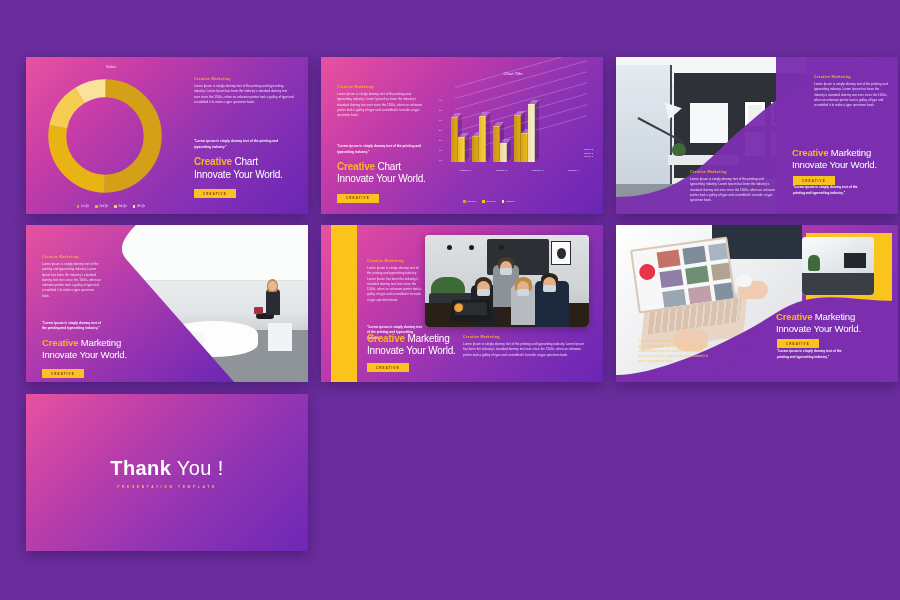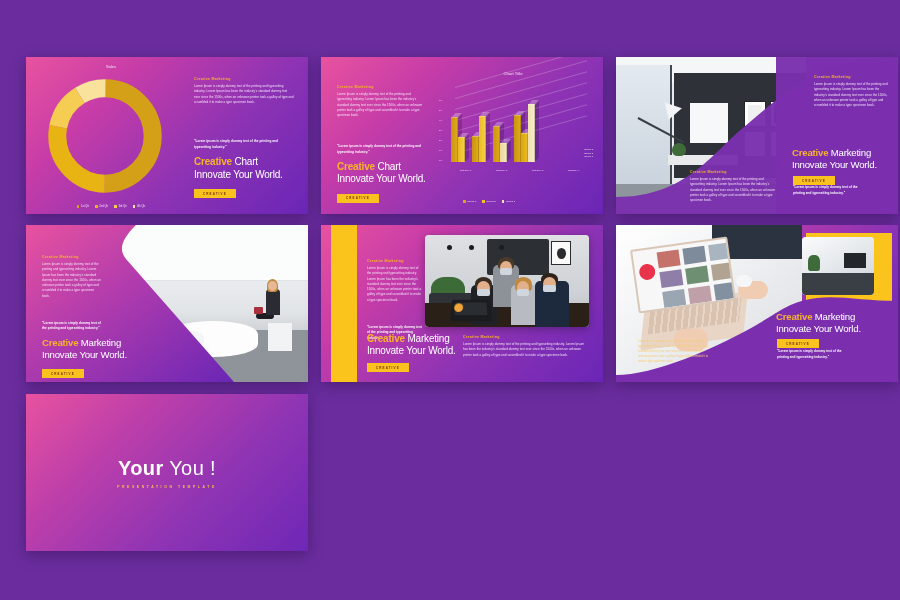--- a/index.html
+++ b/index.html
@@ -568,19 +568,19 @@
       <span class="accent">Creative</span><span> Marketing</span>
       <span class="l2">Innovate Your World.</span>
     </div>
     <button class="btn btn4">CREATIVE</button>
     <div class="quote quote2">"Lorem ipsum is simply dummy text of the printing and typesetting industry."</div>
   </div>
 
   <div class="slide s7">
     <div class="ty-wrap">
       <div class="ty-title">
-        <b>Your</b><span> You !</span>
+        <b>Thank</b><span> You !</span>
       </div>
       <div class="ty-sub">PRESENTATION TEMPLATE</div>
     </div>
   </div>
 
 </div>
 
 </body></html>

